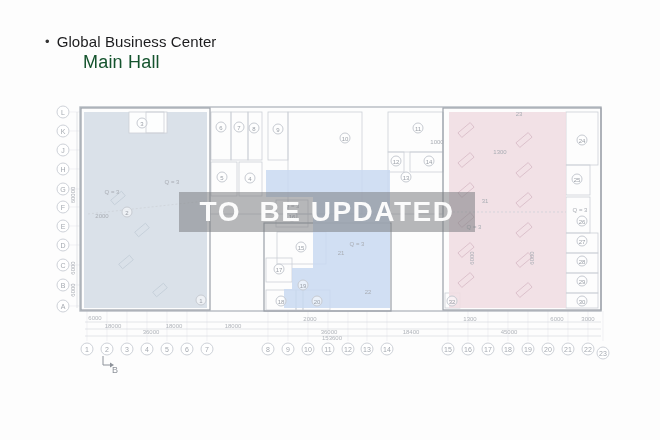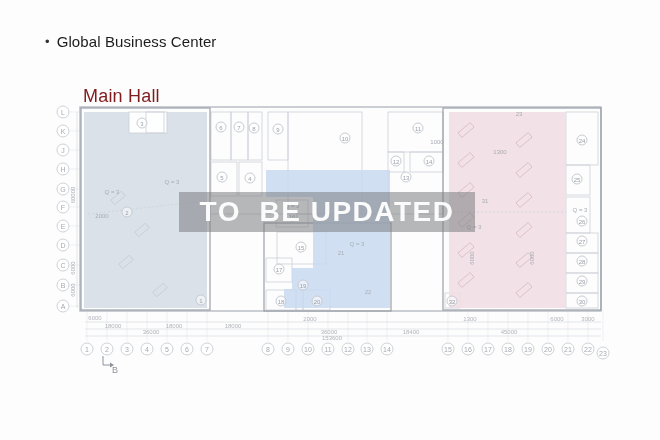--- a/index.html
+++ b/index.html
@@ -7,22 +7,22 @@
     width:660px;height:440px;position:relative;overflow:hidden;
     background:#fdfdfd;
     font-family:"Liberation Sans", sans-serif;
   }
   .title-row{
     position:absolute;left:45px;top:33px;display:flex;align-items:center;
     color:#1c1c1e;font-size:15px;font-weight:400;letter-spacing:.1px;
   }
   .bullet{font-size:13px;margin-right:7px;color:#333;}
   .subtitle{
-    position:absolute;left:83px;top:86px;
-    font-size:18px;font-weight:500;color:#7f1d1d;letter-spacing:.2px;
+    position:absolute;left:83px;top:52px;
+    font-size:18px;font-weight:500;color:#14532d;letter-spacing:.2px;
   }
   #plan{position:absolute;left:0;top:0;width:660px;height:440px;}
   #plan-svg{position:absolute;left:0;top:0;}
   #plan-labels{position:absolute;left:0;top:0;width:660px;height:440px;pointer-events:none;}
   .clabel{
     position:absolute;box-sizing:border-box;border-radius:50%;
     border:1px solid #c7cbd2;color:#9ba0a8;background:rgba(255,255,255,.55);
     font-size:6px;line-height:10px;text-align:center;width:11px;height:11px;
     transform:translate(-50%,-50%);
   }

